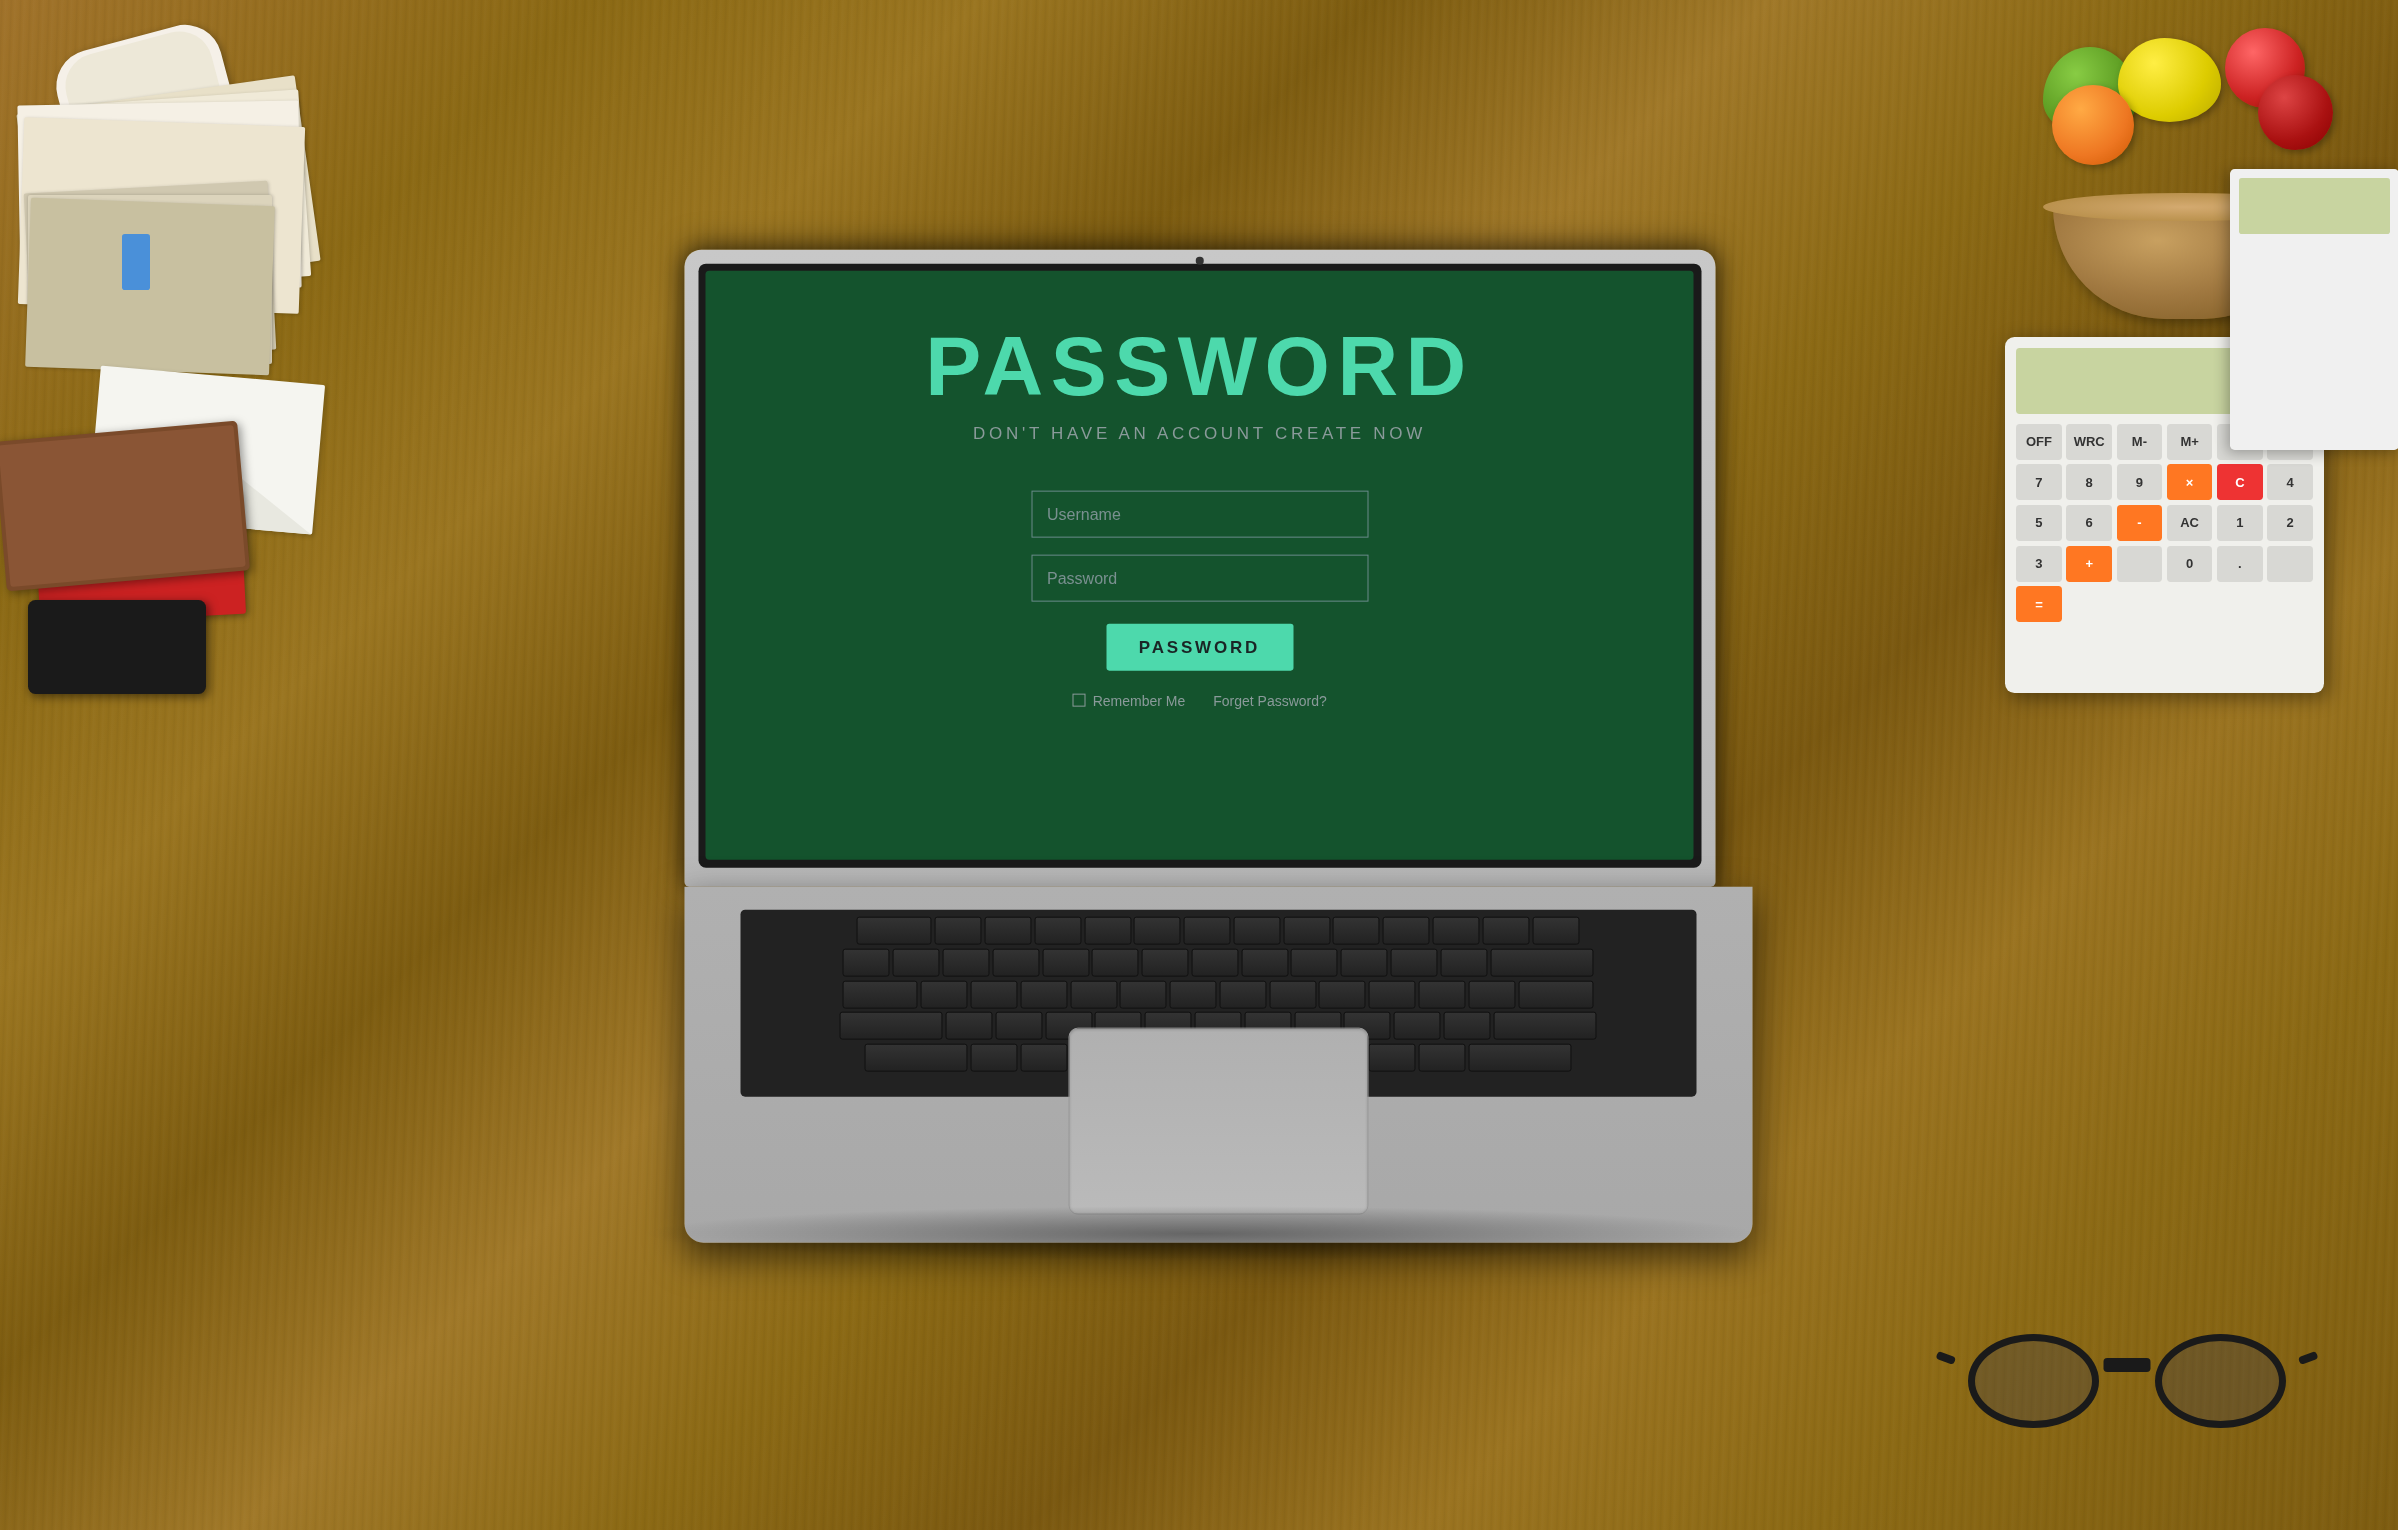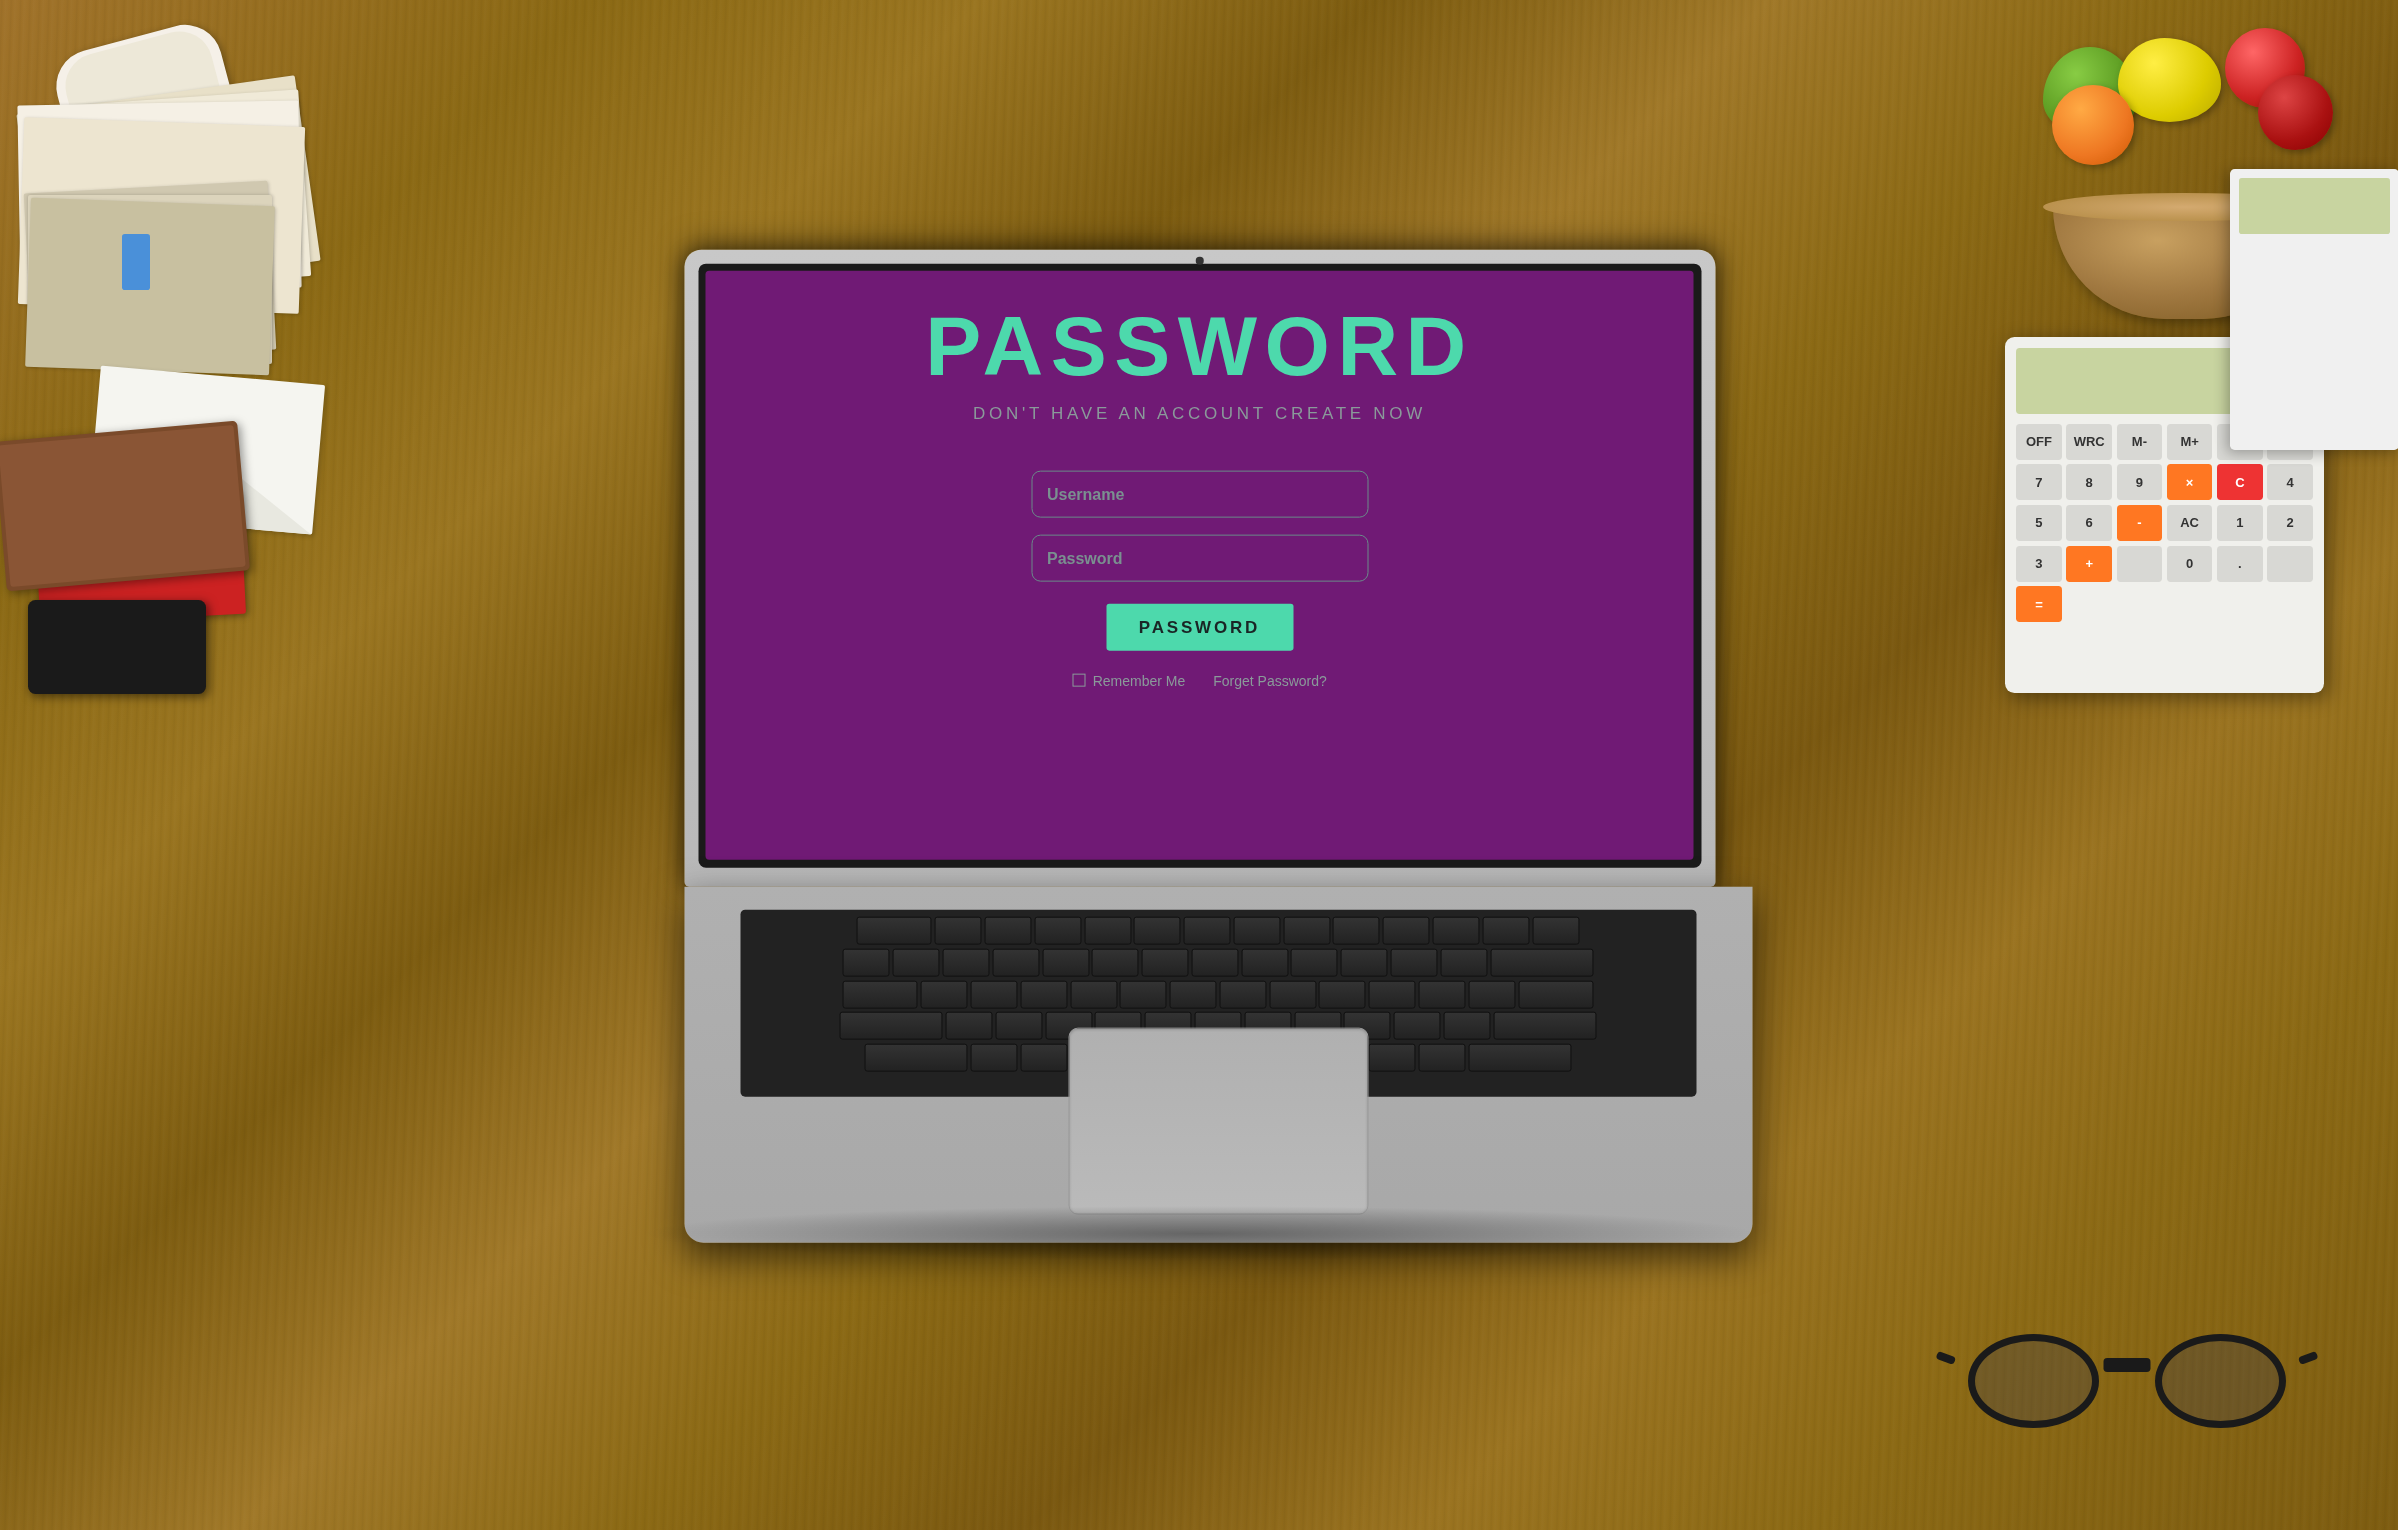--- a/index.html
+++ b/index.html
@@ -239,27 +239,27 @@
       inset: 14px 14px 19px 14px;
       background: #1a1a1a;
       border-radius: 7.5px;
       overflow: hidden;
     }
 
     
     .screen {
       position: absolute;
       inset: 7.5px;
-      background: #701a75;
+      background: #14532d;
       border-radius: 3.7px;
       display: flex;
       flex-direction: column;
       align-items: center;
       justify-content: flex-start;
-      padding-top: 27px;
+      padding-top: 47px;
       overflow: hidden;
     }
 
     .screen-title {
       font-size: 84px;
       font-weight: 900;
       color: #4dd9ac;
       letter-spacing: 7.5px;
       text-transform: uppercase;
       font-family: 'Arial Black', Impact, sans-serif;
@@ -280,27 +280,26 @@
       align-items: center;
       gap: 17px;
       width: 337px;
     }
 
     .form-input {
       width: 100%;
       height: 47px;
       background: transparent;
       border: 1.4px solid #6a8a8a;
-      border-radius: 9px;
+      border-radius: 0;
       color: #8a9a9a;
       font-size: 16px;
       padding: 0 15px;
       outline: none;
       font-family: Arial, sans-serif;
-      font-weight: bold;
     }
 
     .form-input::placeholder {
       color: #7a9090;
     }
 
     .connect-btn {
       width: 187px;
       height: 47px;
       background: #4dd9ac;

